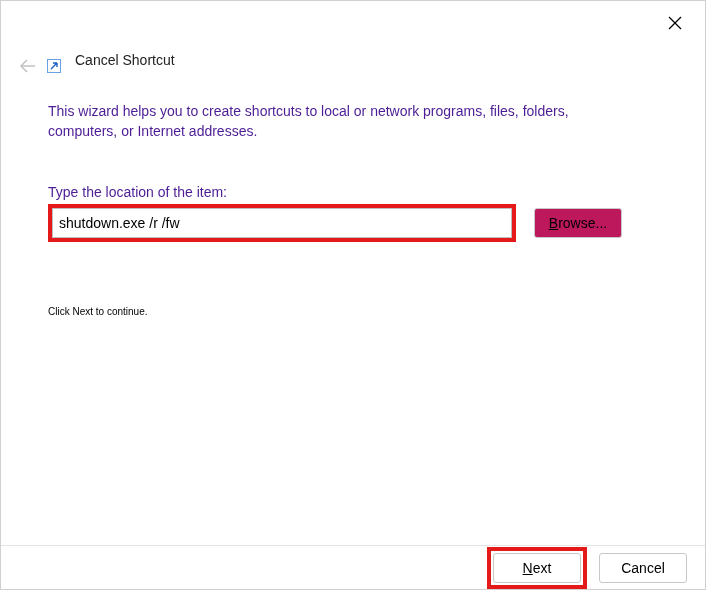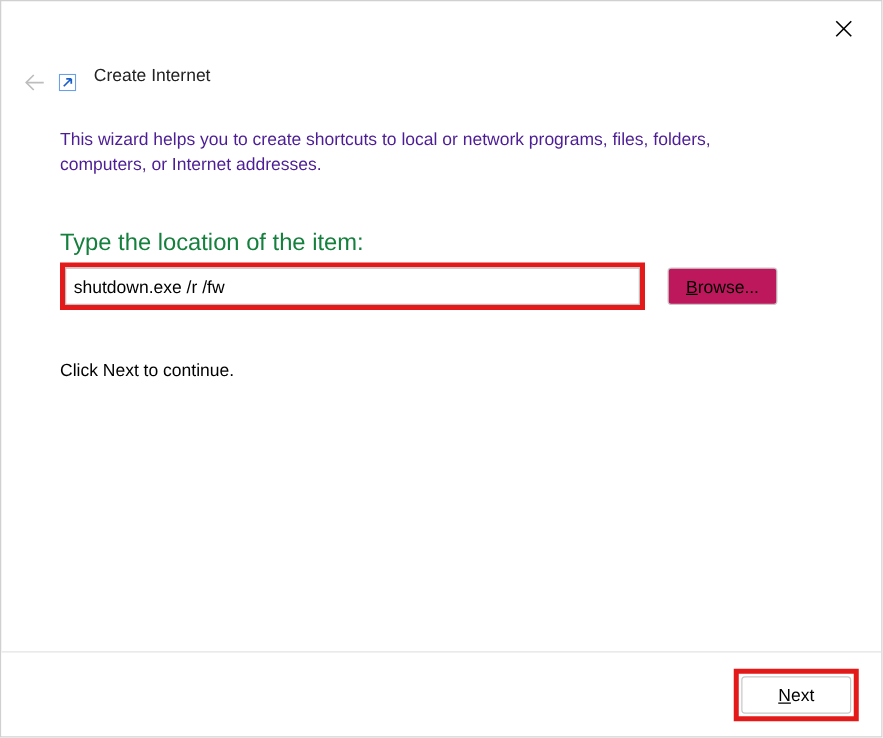--- a/index.html
+++ b/index.html
@@ -68,22 +68,22 @@
     font-weight: 400;
   }
   .helper {
     font-size: 14px;
     color: #4c1d95;
     line-height: 1.45;
     margin-bottom: 42px;
     max-width: 560px;
   }
   .loc-label {
-    font-size: 19px;
-    color: #15803d;
+    font-size: 14px;
+    color: #4c1d95;
     margin-bottom: 4px;
   }
   .loc-row {
     display: flex;
     align-items: center;
     gap: 18px;
   }
   .input-highlight {
     border: 4px solid #e41a1a;
     padding: 0;
@@ -104,30 +104,30 @@
     width: 88px;
     height: 30px;
     font-family: inherit;
     font-size: 14px;
     background: #be185d;
     border: 1px solid #c8c8c8;
     border-radius: 3px;
     cursor: pointer;
   }
   .continue-text {
-    margin-top: 40px;
-    font-size: 14px;
+    margin-top: 64px;
+    font-size: 10px;
     color: #000;
   }
   .footer {
     position: absolute;
     left: 0;
     right: 0;
     bottom: 0;
-    height: 68px;
+    height: 44px;
     border-top: 1px solid #e4e4e4;
     background: #fff;
     display: flex;
     align-items: center;
     justify-content: flex-end;
     padding-right: 18px;
     gap: 12px;
   }
   .ftr-btn {
     width: 88px;
@@ -163,33 +163,34 @@
     </svg>
 </div>
 
 <div class="shortcut-glyph">
   <svg viewBox="0 0 14 14">
     <rect x="0.5" y="0.5" width="13" height="13" fill="#fff" stroke="#6aa0e6" stroke-width="1"></rect>
     <path d="M4 10 L10 4 M10 4 L6 4 M10 4 L10 8" fill="none" stroke="#1a5fc7" stroke-width="1.4"></path>
   </svg>
 </div>
 
-<div class="dlg-title">Create Internet</div>
+<div class="dlg-title">Cancel Shortcut</div>
 
 <div class="content">
   <div class="helper">This wizard helps you to create shortcuts to local or network programs, files, folders, computers, or Internet addresses.</div>
 
   <div class="loc-label">Type the location of the item:</div>
   <div class="loc-row">
     <span class="input-highlight">
       <input type="text" class="loc-input" value="shutdown.exe /r /fw" style="">
     </span>
     <button class="browse-btn"><span class="mnemonic">B</span><span>rowse...</span></button>
   </div>
 
   <div class="continue-text">Click Next to continue.</div>
 </div>
 
 <div class="footer">
   <span class="next-highlight">
     <button class="ftr-btn"><span class="mnemonic">N</span><span>ext</span></button>
   </span>
+  <button class="ftr-btn">Cancel</button>
 </div>
 
 </body></html>

